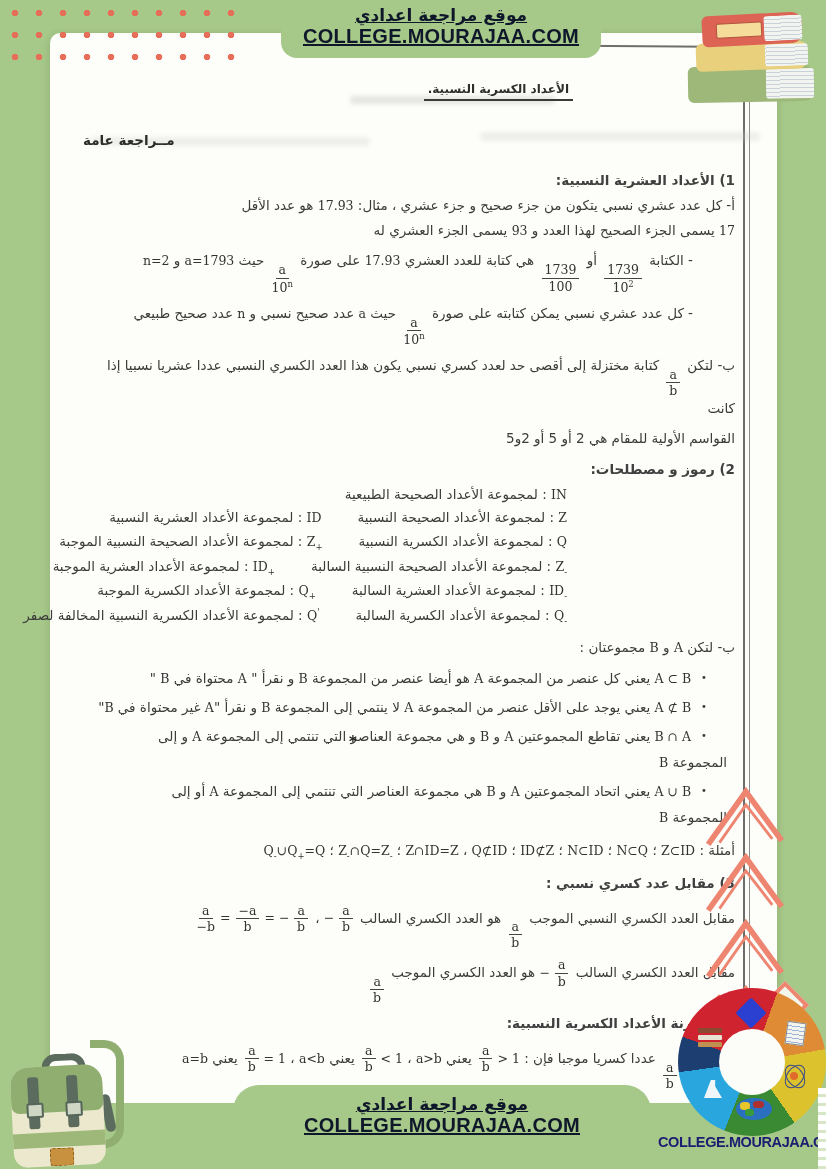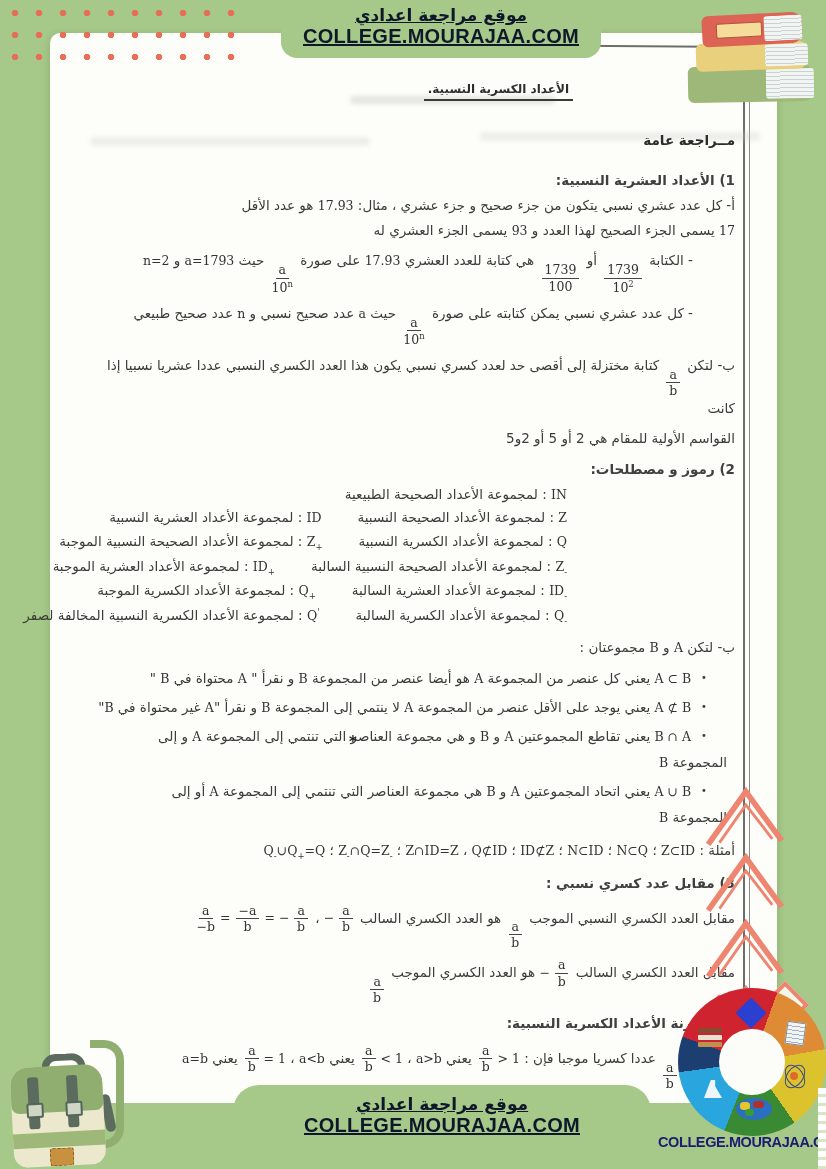--- a/index.html
+++ b/index.html
@@ -21,21 +21,21 @@
   .sm{position:absolute;background:#c7c7c2;filter:blur(2.2px);border-radius:4px;}
 
   
   .doctitle{position:absolute;top:33px;right:204px;font-size:12px;font-weight:bold;color:#2e2e2c;
             border-bottom:2px solid #3a3a38;padding:0 4px 3px;direction:rtl;margin-top:16px;}
 
   
   .content{position:absolute;left:33px;right:42px;top:94px;direction:rtl;color:#3b3b39;
            font-size:13.5px;line-height:1.62;}
   .bl{margin:3px 0;}
-  .center{text-align:right;font-weight:bold;letter-spacing:2px;margin-bottom:18px;color:#2c2c2a;}
+  .center{text-align:left;font-weight:bold;letter-spacing:2px;margin-bottom:18px;color:#2c2c2a;}
   .bl.h{font-weight:bold;color:#404040;margin:9px 0 3px;}
   .tall{margin:9px 0;}
   .ind{margin-right:42px;}
   .ind2{margin-right:95px;}
   .cont{margin-right:8px;margin-top:-3px;}
   .bullet{margin:7px 28px 7px 0;}
   .bdot{margin-left:10px;font-size:10px;vertical-align:2px;}
   .pair{display:flex;gap:36px;padding-right:168px;margin:1.5px 0;white-space:nowrap;}
   .examples{margin:12px 0 6px;}
   .math{font-family:"DejaVu Serif","DejaVu Sans",serif;font-size:12.5px;color:#333;}

